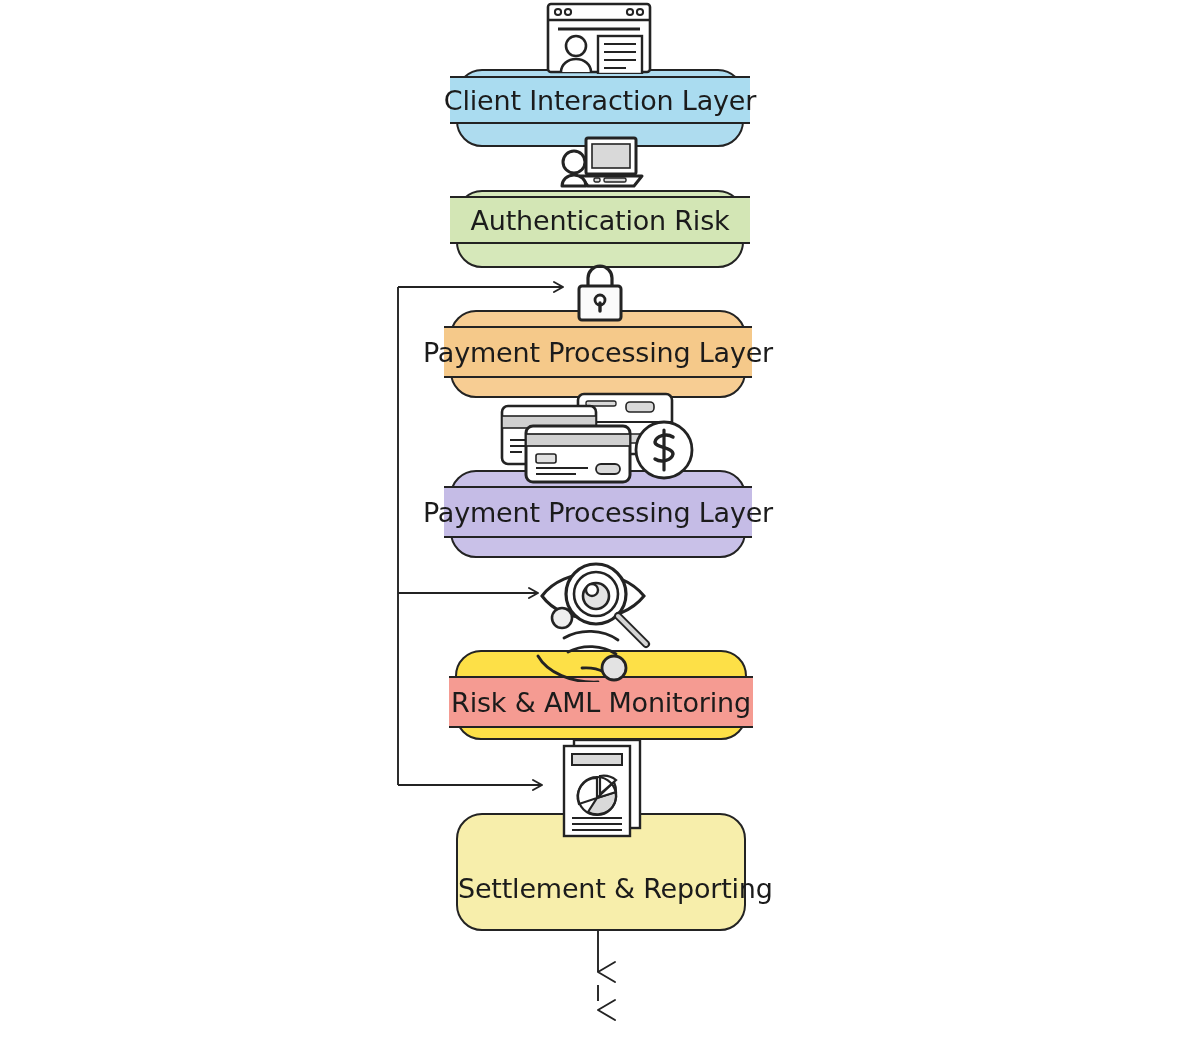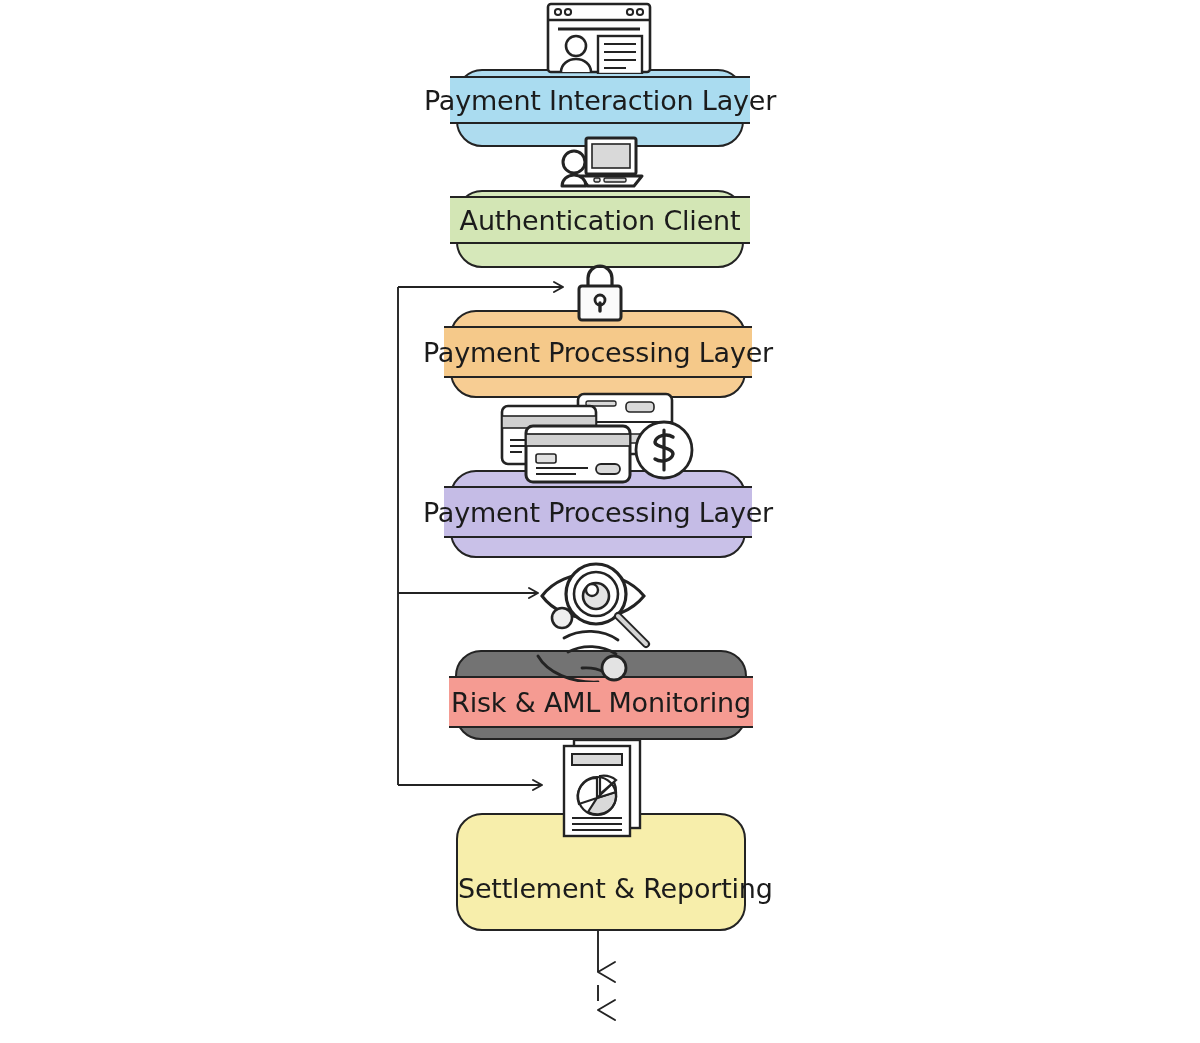--- a/index.html
+++ b/index.html
@@ -94,43 +94,43 @@
 
     <path d="M398,785 L542,785" fill="none" stroke="#232323" stroke-width="1.9" marker-end="url(#arrowOpen)"></path>
 
     <path d="M598,930 L598,972" fill="none" stroke="#232323" stroke-width="1.9" marker-end="url(#arrowOpenDown)"></path>
 
     <path d="M598,985 L598,1010" fill="none" stroke="#232323" stroke-width="1.9" stroke-dasharray="16 9" marker-end="url(#arrowOpenDown)"></path>
   </svg>
 
   <div class="layer" style="left:456px; top:69px; width:288px; height:78px; background:#aedcef;">
     <div class="layer-band" style="top:5px; height:48px; background:#aadcf0;">
-      <span class="layer-label">Payment Interaction Layer</span>
+      <span class="layer-label">Client Interaction Layer</span>
     </div>
   </div>
 
   <div class="layer" style="left:456px; top:190px; width:288px; height:78px; background:#d6e8ba;">
     <div class="layer-band" style="top:4px; height:48px; background:#d3e6b5;">
-      <span class="layer-label">Authentication Client</span>
+      <span class="layer-label">Authentication Risk</span>
     </div>
   </div>
 
   <div class="layer" style="left:450px; top:310px; width:296px; height:88px; background:#f7cd93;">
     <div class="layer-band" style="top:14px; height:52px; background:#f5c98a;">
       <span class="layer-label">Payment Processing Layer</span>
     </div>
   </div>
 
   <div class="layer" style="left:450px; top:470px; width:296px; height:88px; background:#c9c1e8;">
     <div class="layer-band" style="top:14px; height:52px; background:#c5bce6;">
       <span class="layer-label">Payment Processing Layer</span>
     </div>
   </div>
 
-  <div class="layer" style="left:455px; top:650px; width:292px; height:90px; background:#737373;">
+  <div class="layer" style="left:455px; top:650px; width:292px; height:90px; background:#fde047;">
     <div class="layer-band" style="top:24px; height:52px; background:#f59b92;">
       <span class="layer-label">Risk &amp; AML Monitoring</span>
     </div>
   </div>
 
   <div class="layer plain" style="left:456px; top:813px; width:290px; height:118px; background:#f7eeab;">
     <span class="layer-label" style="top:46px;">Settlement &amp; Reporting</span>
   </div>
 
   <div class="icon-holder" style="left:546px; top:2px; width:106px; height:72px;">

